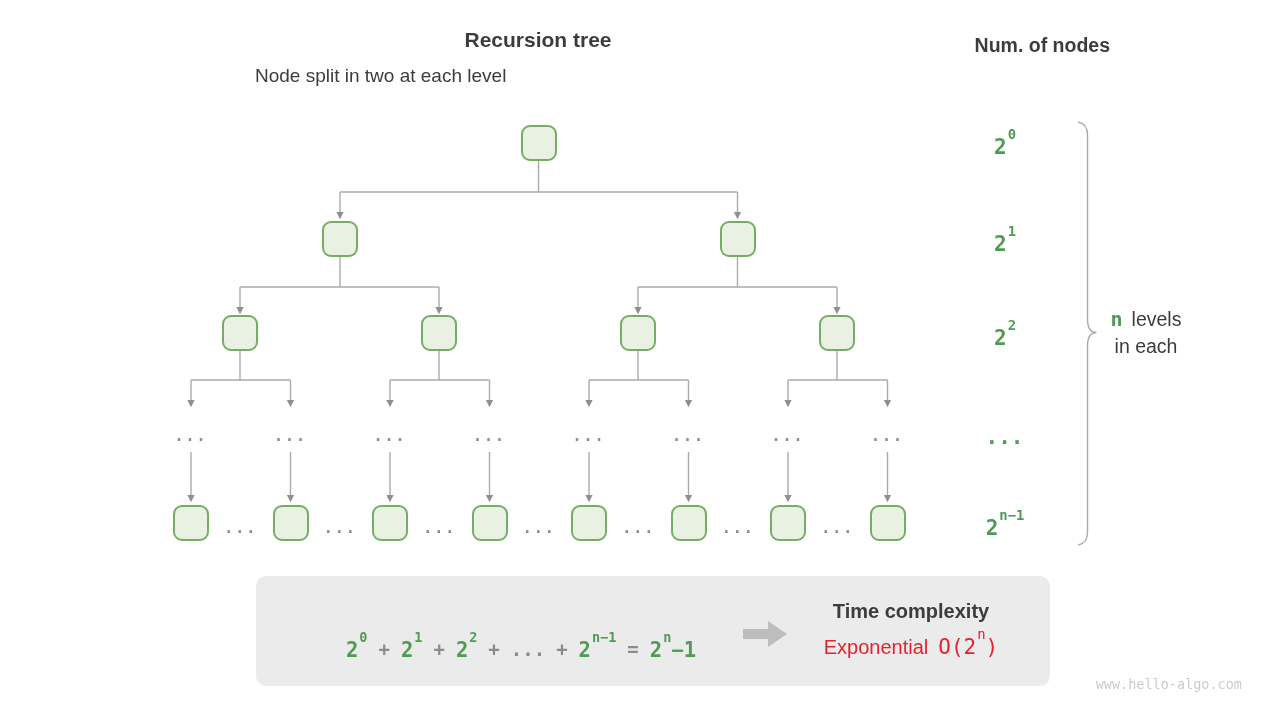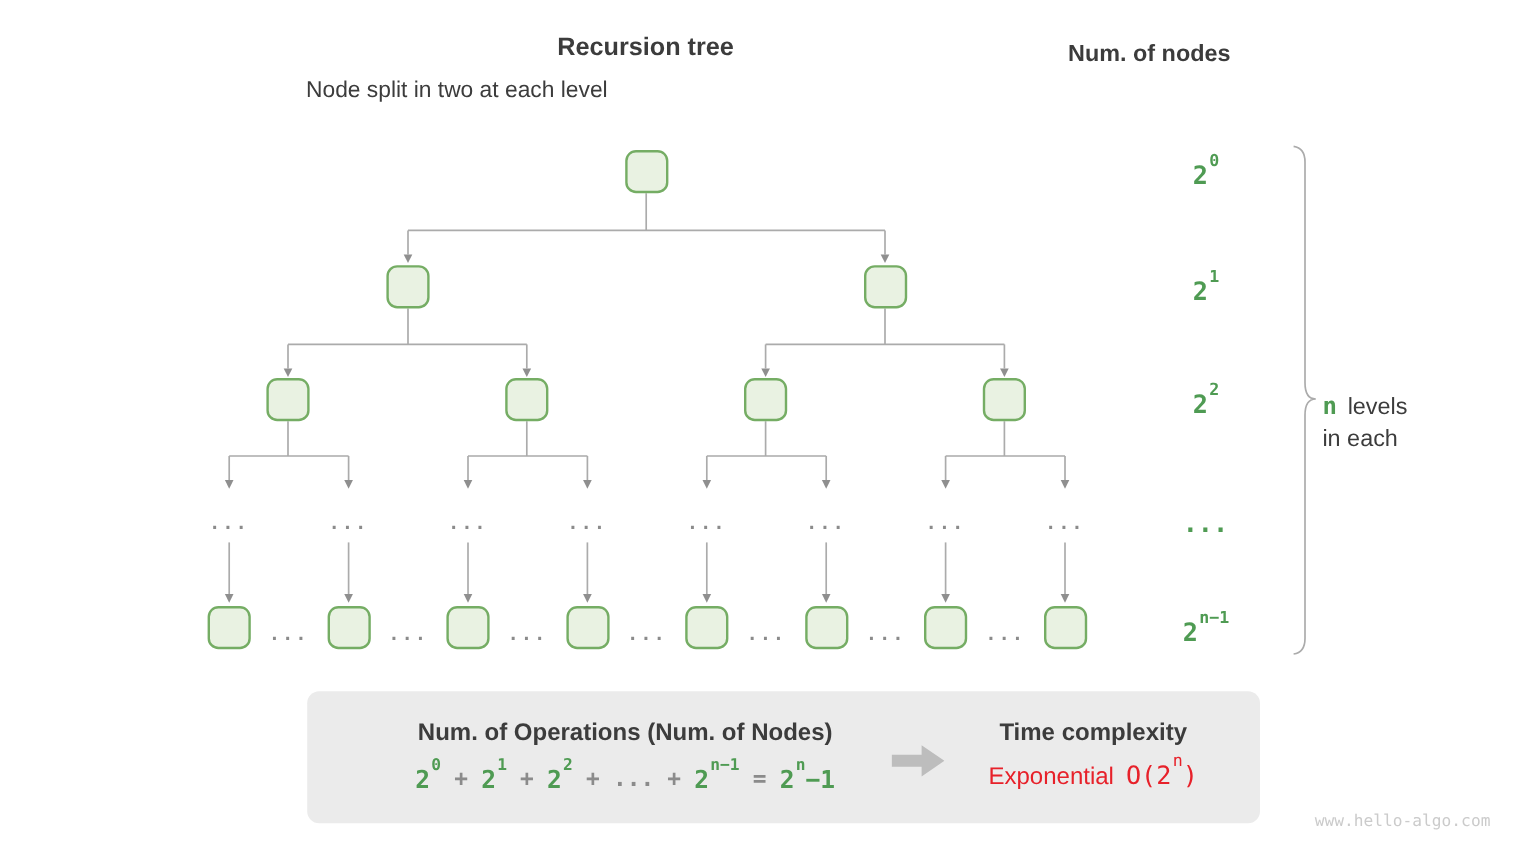--- a/index.html
+++ b/index.html
@@ -9,36 +9,36 @@
   }
   *{margin:0;padding:0;box-sizing:border-box;}
   html,body{width:1280px;height:720px;background:#ffffff;overflow:hidden;}
   body{font-family:"Liberation Sans",sans-serif;color:var(--dark-text);position:relative;}
   .canvas{position:absolute;inset:0;padding-left:36px;}
   svg.connectors{position:absolute;left:0;top:0;}
 
   .title{position:absolute;left:288px;top:28px;width:500px;text-align:center;
          font-size:21px;font-weight:bold;}
   .subtitle{position:absolute;left:255px;top:65px;width:600px;text-align:left;font-size:19px;}
-  .right-header{position:absolute;left:890px;top:31px;width:220px;text-align:left;
+  .right-header{position:absolute;left:890px;top:31px;width:220px;text-align:right;
                 font-weight:bold;font-size:19.5px;line-height:28px;}
 
   .tnode{position:absolute;width:36px;height:36px;border-radius:9px;
          background:var(--node-fill);border:2.5px solid var(--node-border);}
   .dots{position:absolute;transform:translate(-50%,-50%);
         font-family:"DejaVu Sans Mono",monospace;font-weight:bold;font-size:15px;
         letter-spacing:2px;color:var(--gray-text);}
 
   .lvl{position:absolute;left:940px;width:130px;text-align:center;
        font-family:"DejaVu Sans Mono",monospace;font-weight:bold;font-size:21px;
        color:var(--green);line-height:30px;}
   .lvl sup, .token sup, .notation sup{font-size:0.66em;position:relative;top:-0.5em;margin-left:1px;}
 
-  .brace-label{position:absolute;left:1102px;top:306px;width:136px;text-align:left;
-               font-size:19.5px;line-height:27px;color:var(--dark-text);margin-top:19px;}
+  .brace-label{position:absolute;left:1078px;top:306px;width:136px;text-align:center;
+               font-size:19.5px;line-height:27px;color:var(--dark-text);}
   .brace-label .n{color:var(--green);font-weight:bold;font-family:"DejaVu Sans Mono",monospace;
                   font-size:20px;margin-right:9px;}
 
   .summary{position:absolute;left:256px;top:576px;width:794px;height:110px;
            background:var(--box-bg);border-radius:10px;}
   .ops-title{position:absolute;left:40px;top:24px;width:450px;text-align:center;
              font-size:20px;font-weight:bold;}
   .formula{position:absolute;left:40px;top:57px;width:450px;height:32px;
            display:flex;justify-content:center;align-items:center;gap:11px;
            font-family:"DejaVu Sans Mono",monospace;font-size:20.5px;}
@@ -149,21 +149,20 @@
   <div class="lvl" style="top:317px"><span>2</span><sup>2</sup></div>
   <div class="lvl" style="top:416px"><span>...</span><sup></sup></div>
   <div class="lvl" style="top:507px"><span>2</span><sup>n−1</sup></div>
 
   <div class="brace-label">
     <div><span class="n">n</span><span>levels</span></div>
     <div>in each</div>
   </div>
 
   <div class="summary">
-    <div class="ops-title">Num. of Operations (Num. of Nodes)</div>
     <div class="formula" id="formula-row">
         <span class="token" style="color: var(--green);">2<sup>0</sup></span>
         <span class="token op" style="color: var(--gray-text);">+</span>
         <span class="token" style="color: var(--green);">2<sup>1</sup></span>
         <span class="token op" style="color: var(--gray-text);">+</span>
         <span class="token" style="color: var(--green);">2<sup>2</sup></span>
         <span class="token op" style="color: var(--gray-text);">+</span>
         <span class="token op" style="color: var(--gray-text);">...</span>
         <span class="token op" style="color: var(--gray-text);">+</span>
         <span class="token" style="color: var(--green);">2<sup>n−1</sup></span>

